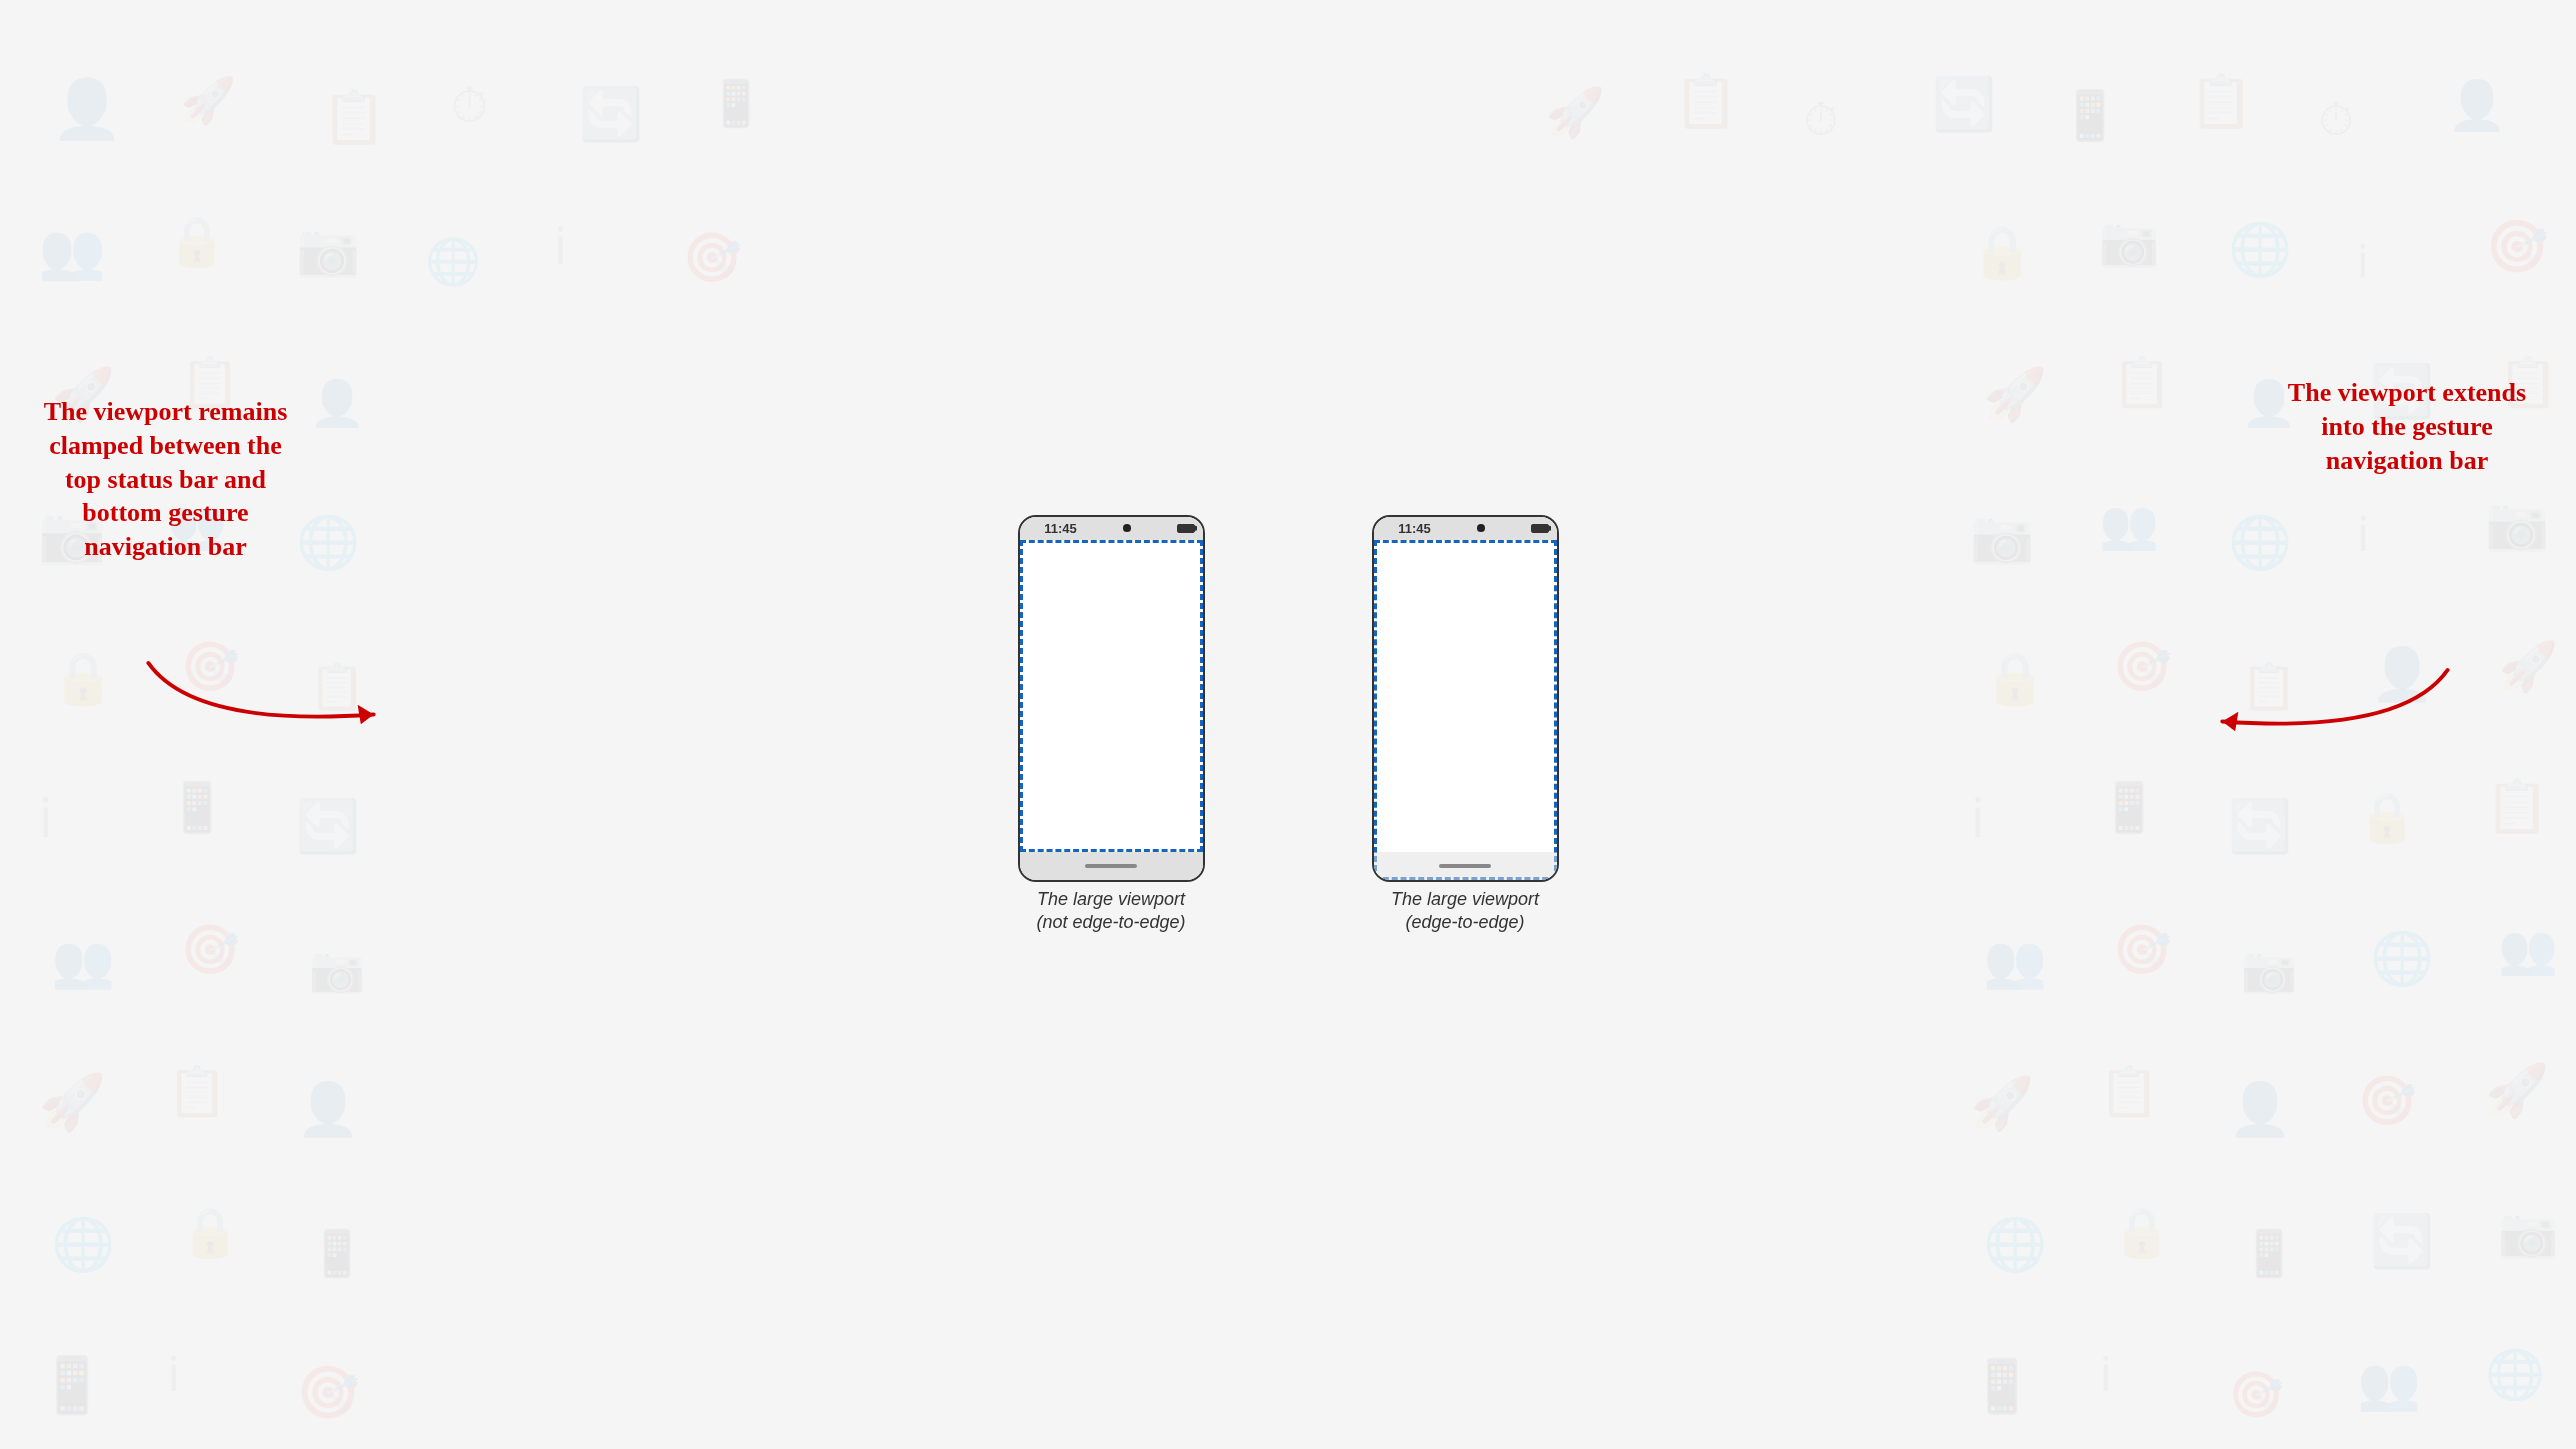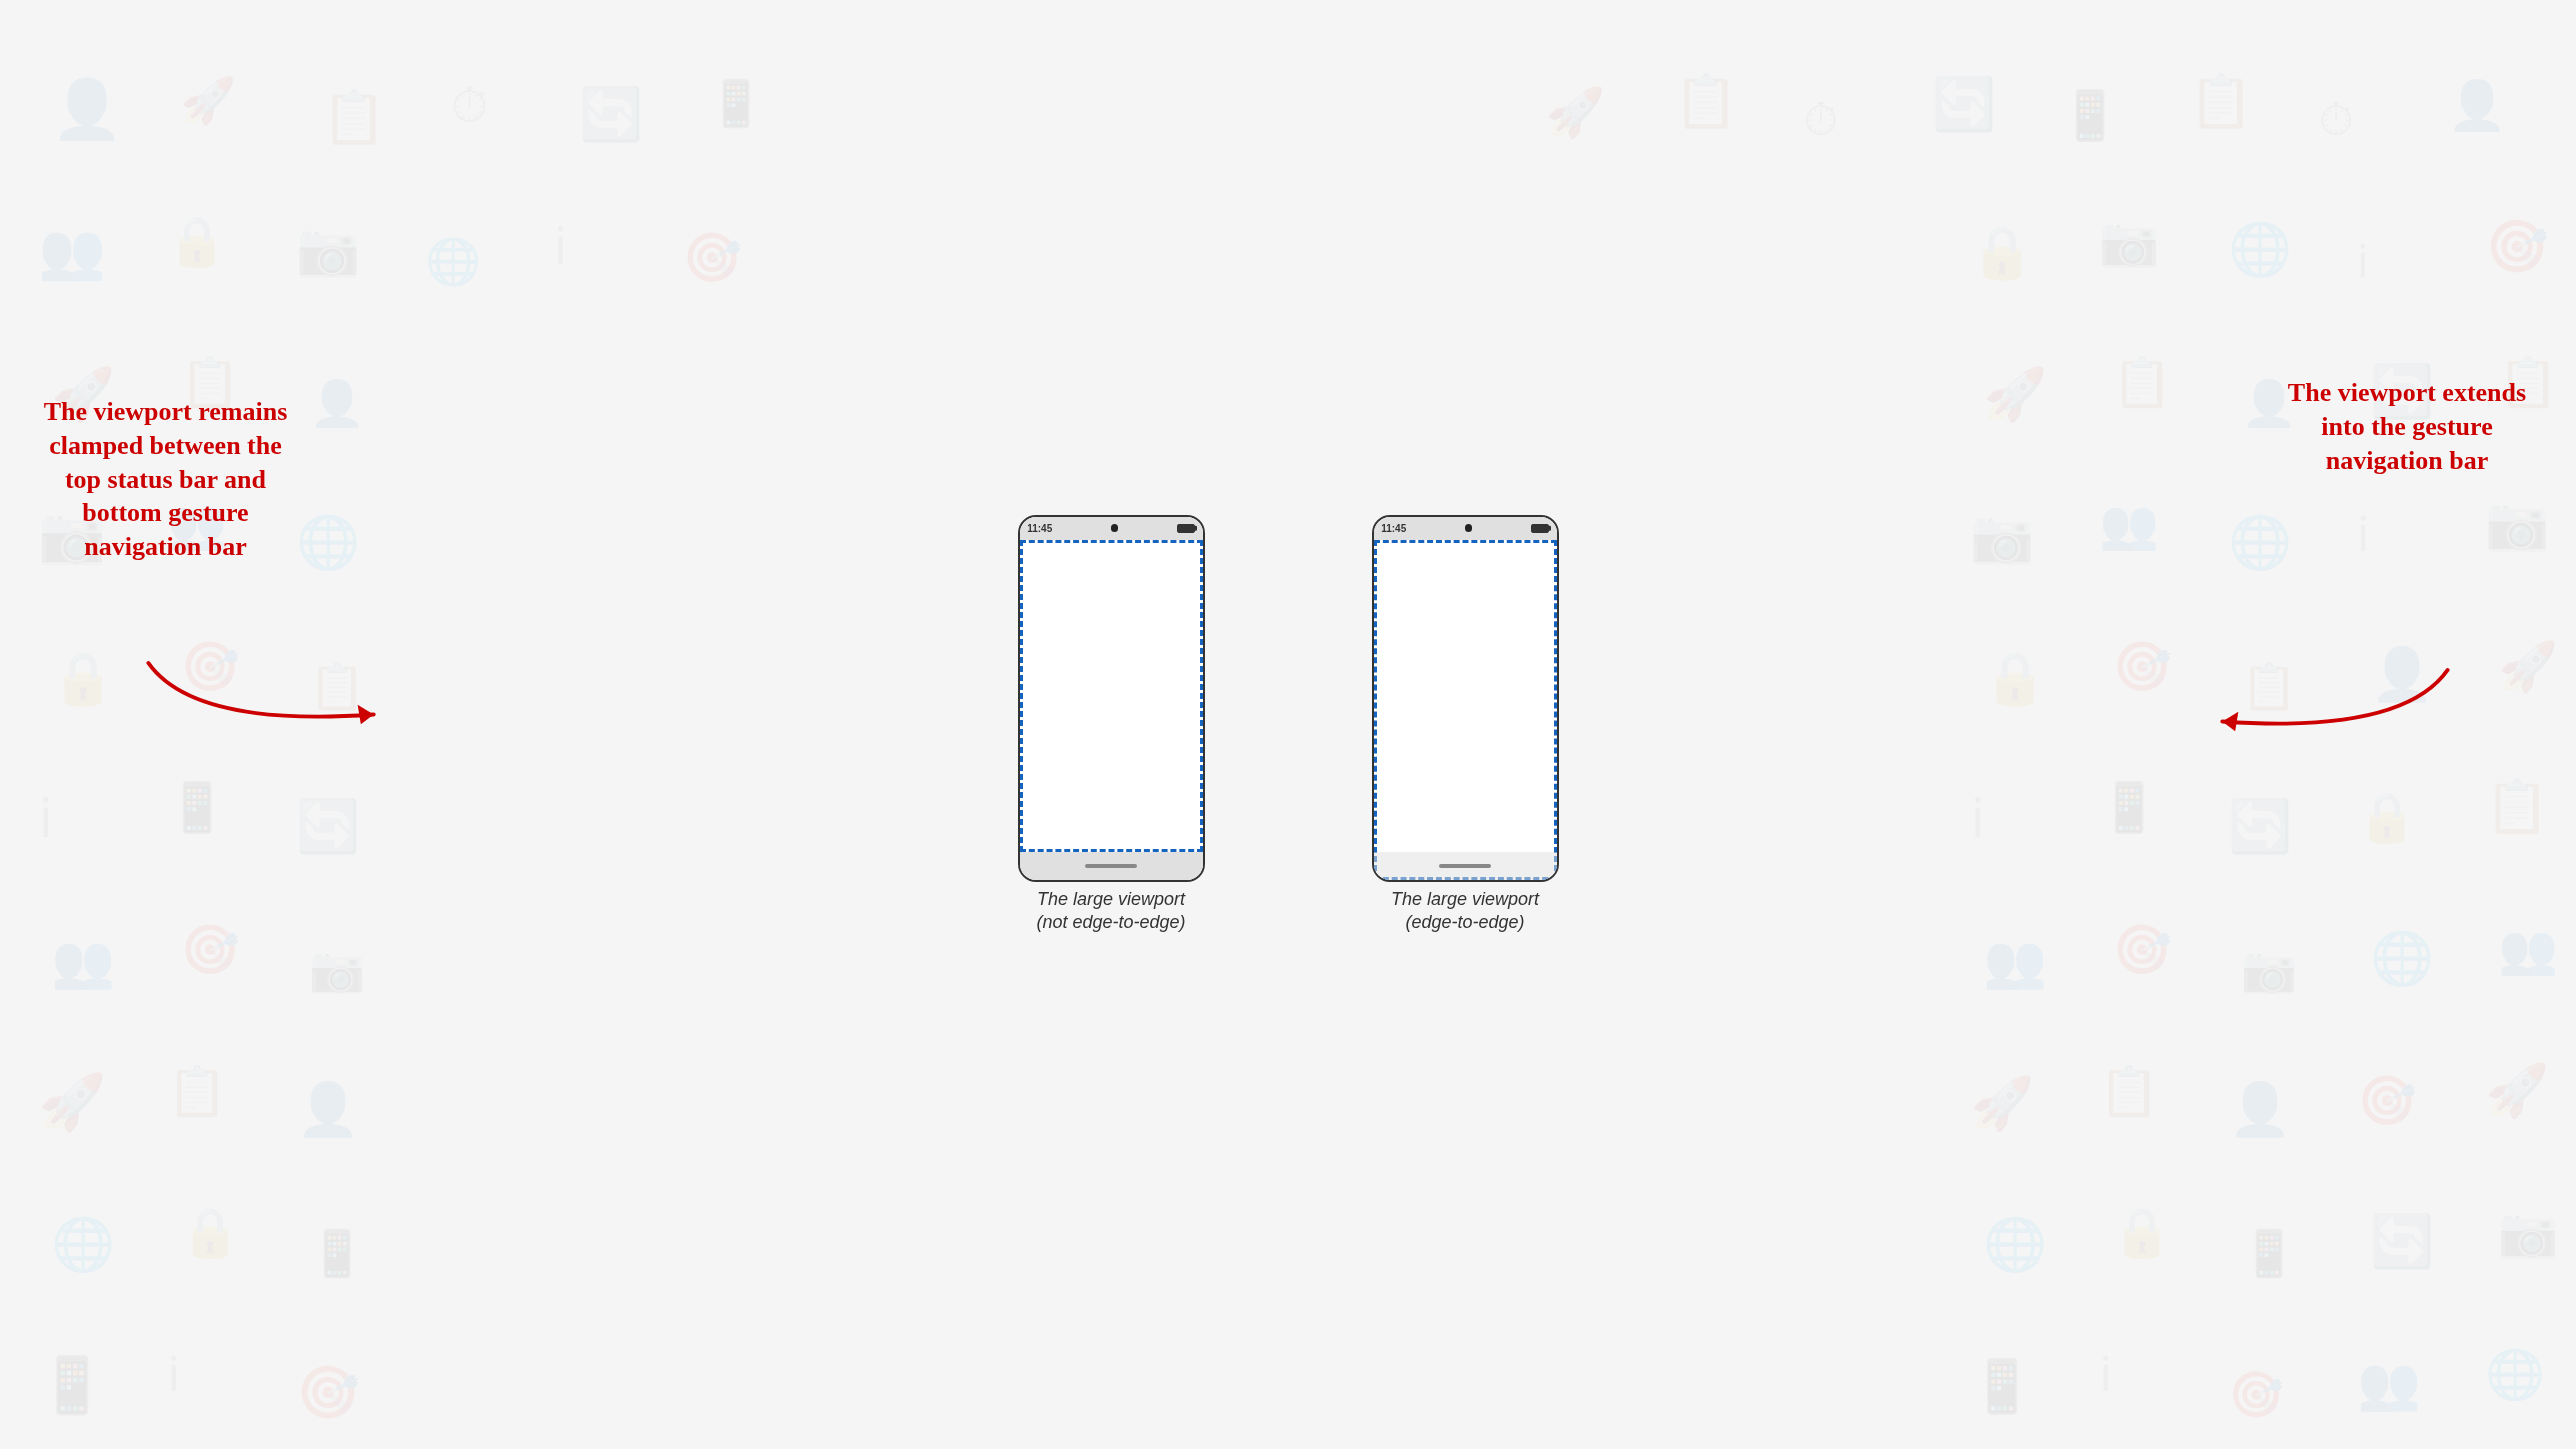--- a/index.html
+++ b/index.html
@@ -49,23 +49,24 @@
       background: #e0e0e0;
       display: flex;
       align-items: center;
       justify-content: space-between;
       padding: 0 7.7px;
       position: relative;
       z-index: 2;
     }
 
     .status-time {
-      font-size: 10px;
+      font-size: 13px;
       font-weight: bold;
       color: #333;
+      margin-left: 17px;
     }
 
     .status-camera {
       width: 7.7px;
       height: 7.7px;
       background: #222;
       border-radius: 50%;
     }
 
     .status-battery {

